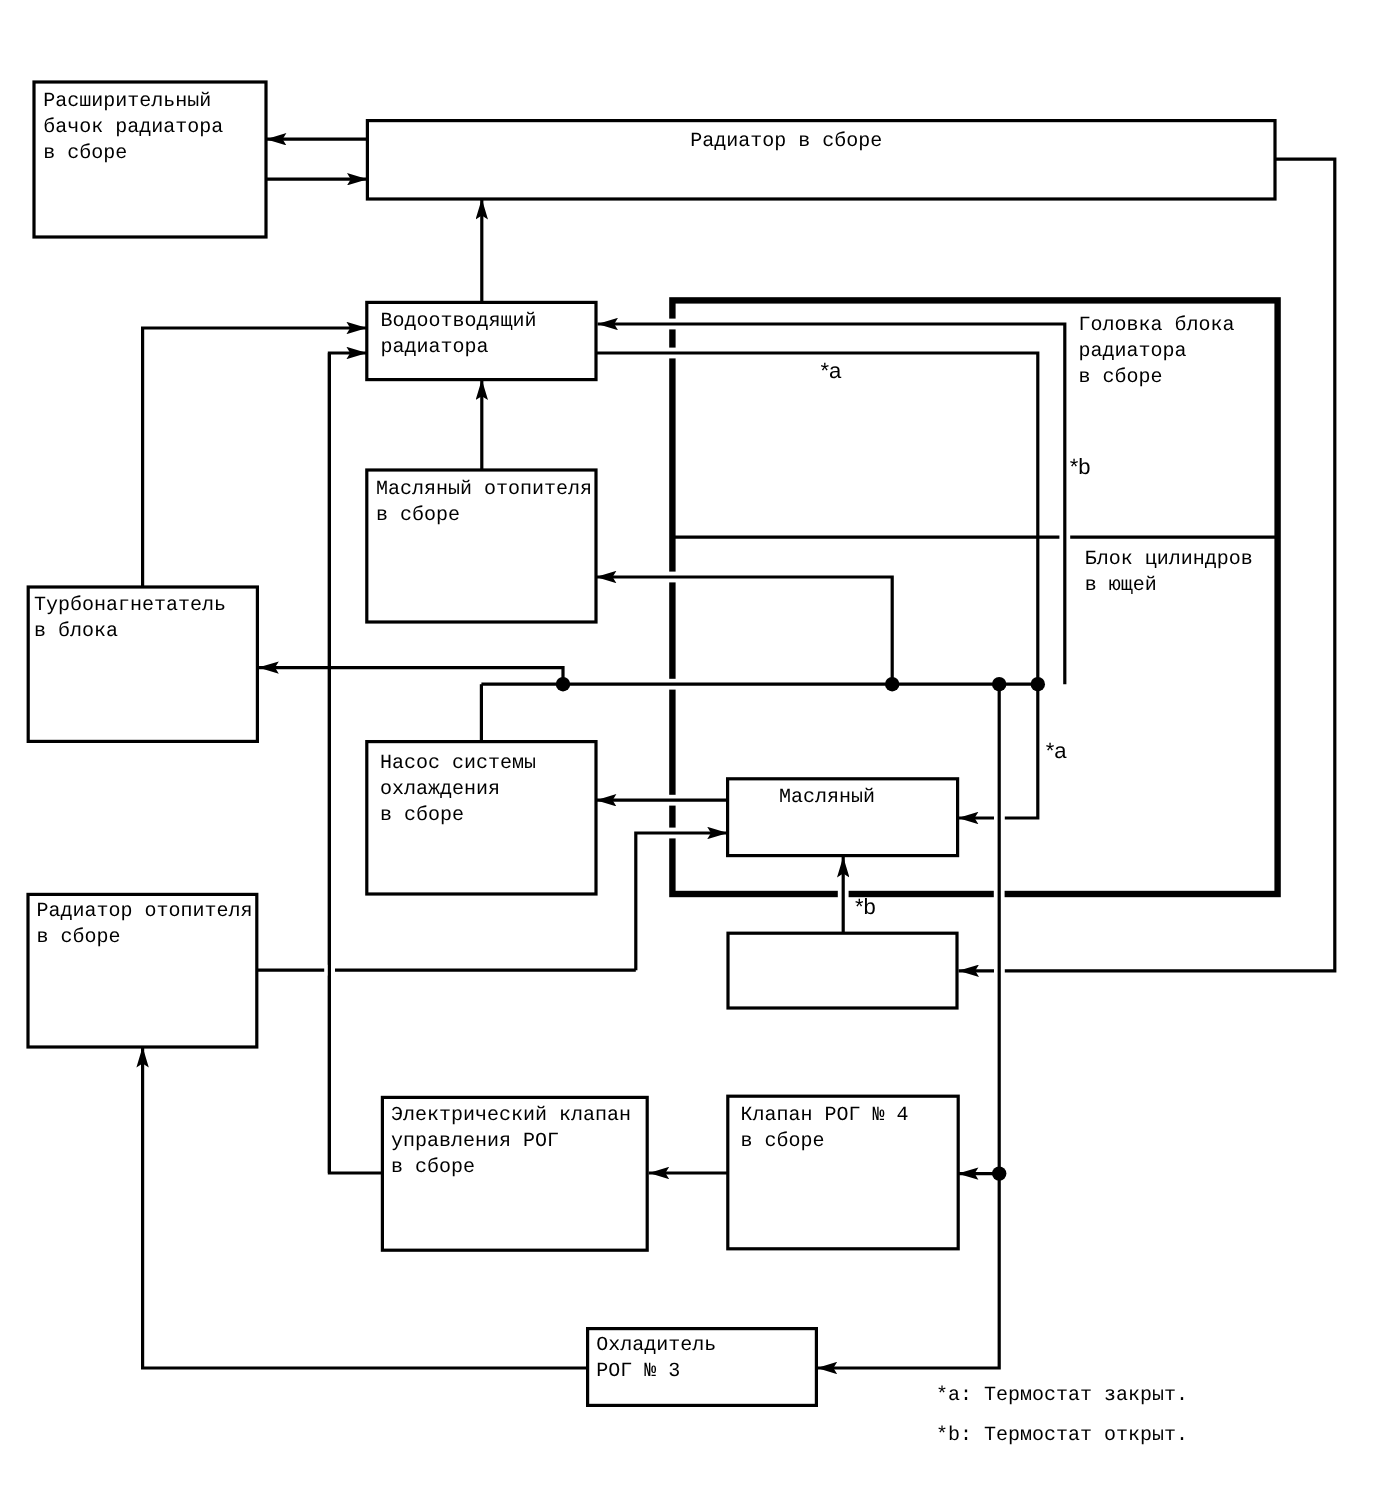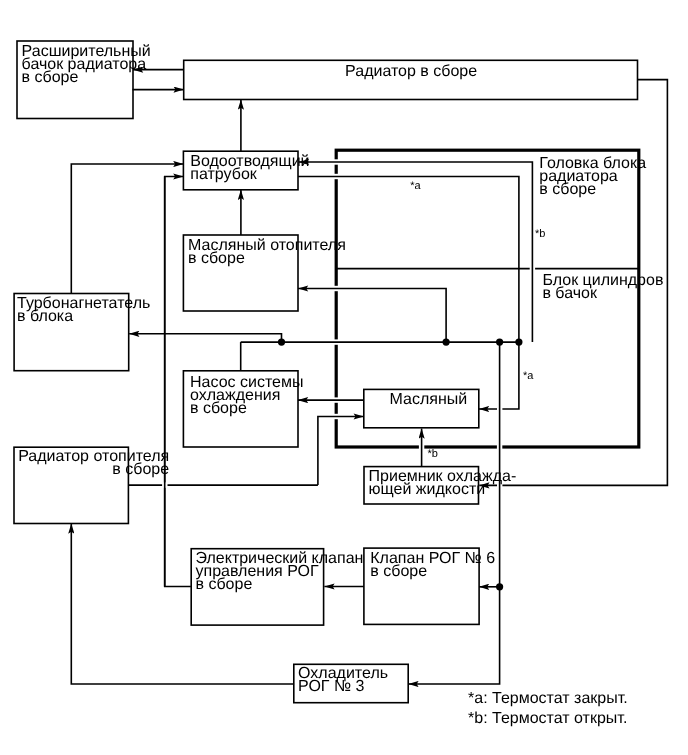--- a/index.html
+++ b/index.html
@@ -3,22 +3,22 @@
 <meta charset="utf-8">
 <title>Схема системы охлаждения</title>
 <style>
   html,body{margin:0;padding:0;background:#ffffff;}
   body{width:688px;height:755px;overflow:hidden;
        font-family:"Liberation Sans",sans-serif;
        -webkit-font-smoothing:antialiased;
        text-rendering:geometricPrecision;}
   #stage{position:relative;width:688px;height:755px;background:#fff;}
   #wires{position:absolute;left:0;top:0;width:688px;height:755px;}
-  .lbl{position:absolute;font-family:Liberation Sans, sans-serif;
-       font-size:16px;line-height:13px;color:#000;white-space:pre;}
+  .lbl{position:absolute;font-family:Liberation Mono, monospace;
+       font-size:10px;line-height:13px;color:#000;white-space:pre;}
   .mk{position:absolute;font-family:"Liberation Sans",sans-serif;
       font-size:11px;line-height:11px;color:#000;white-space:pre;}
 </style>
 </head>
 <body>
 
 <div id="stage">
 
 <svg id="wires" viewBox="0 0 688 755">
   <defs>
@@ -92,45 +92,43 @@
     <circle cx="518.9" cy="342.1" r="3.6"></circle>
     <circle cx="499.6" cy="586.8" r="3.6"></circle>
   </g>
 </svg>
 
 <div class="lbl" style="left:21.6px;top:45.0px;">Расширительный
 бачок радиатора
 в сборе</div>
 <div class="lbl" style="left:345.1px;top:64.6px;">Радиатор в сборе</div>
 <div class="lbl" style="left:190.3px;top:155.3px;">Водоотводящий
-патрубок</div>
+радиатора</div>
 <div class="lbl" style="left:188.0px;top:238.8px;">Масляный отопителя
 в сборе</div>
 <div class="lbl" style="left:17.0px;top:296.7px;">Турбонагнетатель
 в блока</div>
 <div class="lbl" style="left:190.0px;top:376.1px;">Насос системы
 охлаждения
 в сборе</div>
 <div class="lbl" style="left:389.5px;top:392.9px;">Масляный</div>
-<div class="lbl" style="left:368.6px;top:469.6px;">Приемник охлажда-
-ющей жидкости</div>
-<div class="lbl" style="left:18.2px;top:450.1px;text-align:right;">Радиатор отопителя
+<div class="lbl" style="left:18.2px;top:450.1px;">Радиатор отопителя
 в сборе</div>
 <div class="lbl" style="left:195.5px;top:551.9px;">Электрический клапан
 управления РОГ
 в сборе</div>
-<div class="lbl" style="left:370.3px;top:551.9px;">Клапан РОГ № 6
+<div class="lbl" style="left:370.3px;top:551.9px;">Клапан РОГ № 4
 в сборе</div>
 <div class="lbl" style="left:298.1px;top:666.8px;">Охладитель
 РОГ № 3</div>
 <div class="lbl" style="left:539.3px;top:156.8px;">Головка блока
 радиатора
 в сборе</div>
 <div class="lbl" style="left:542.4px;top:273.9px;">Блок цилиндров
-в бачок</div>
+в ющей</div>
 
 <div class="mk" style="left:410.2px;top:181.3px;">*a</div>
 <div class="mk" style="left:534.9px;top:229.3px;">*b</div>
 <div class="mk" style="left:522.9px;top:370.8px;">*a</div>
 <div class="mk" style="left:427.5px;top:448.7px;">*b</div>
 
 <div class="lbl" style="left:468.0px;top:692.0px;">*a: Термостат закрыт.</div>
 <div class="lbl" style="left:468.0px;top:712.0px;">*b: Термостат открыт.</div>
 
 </div>

